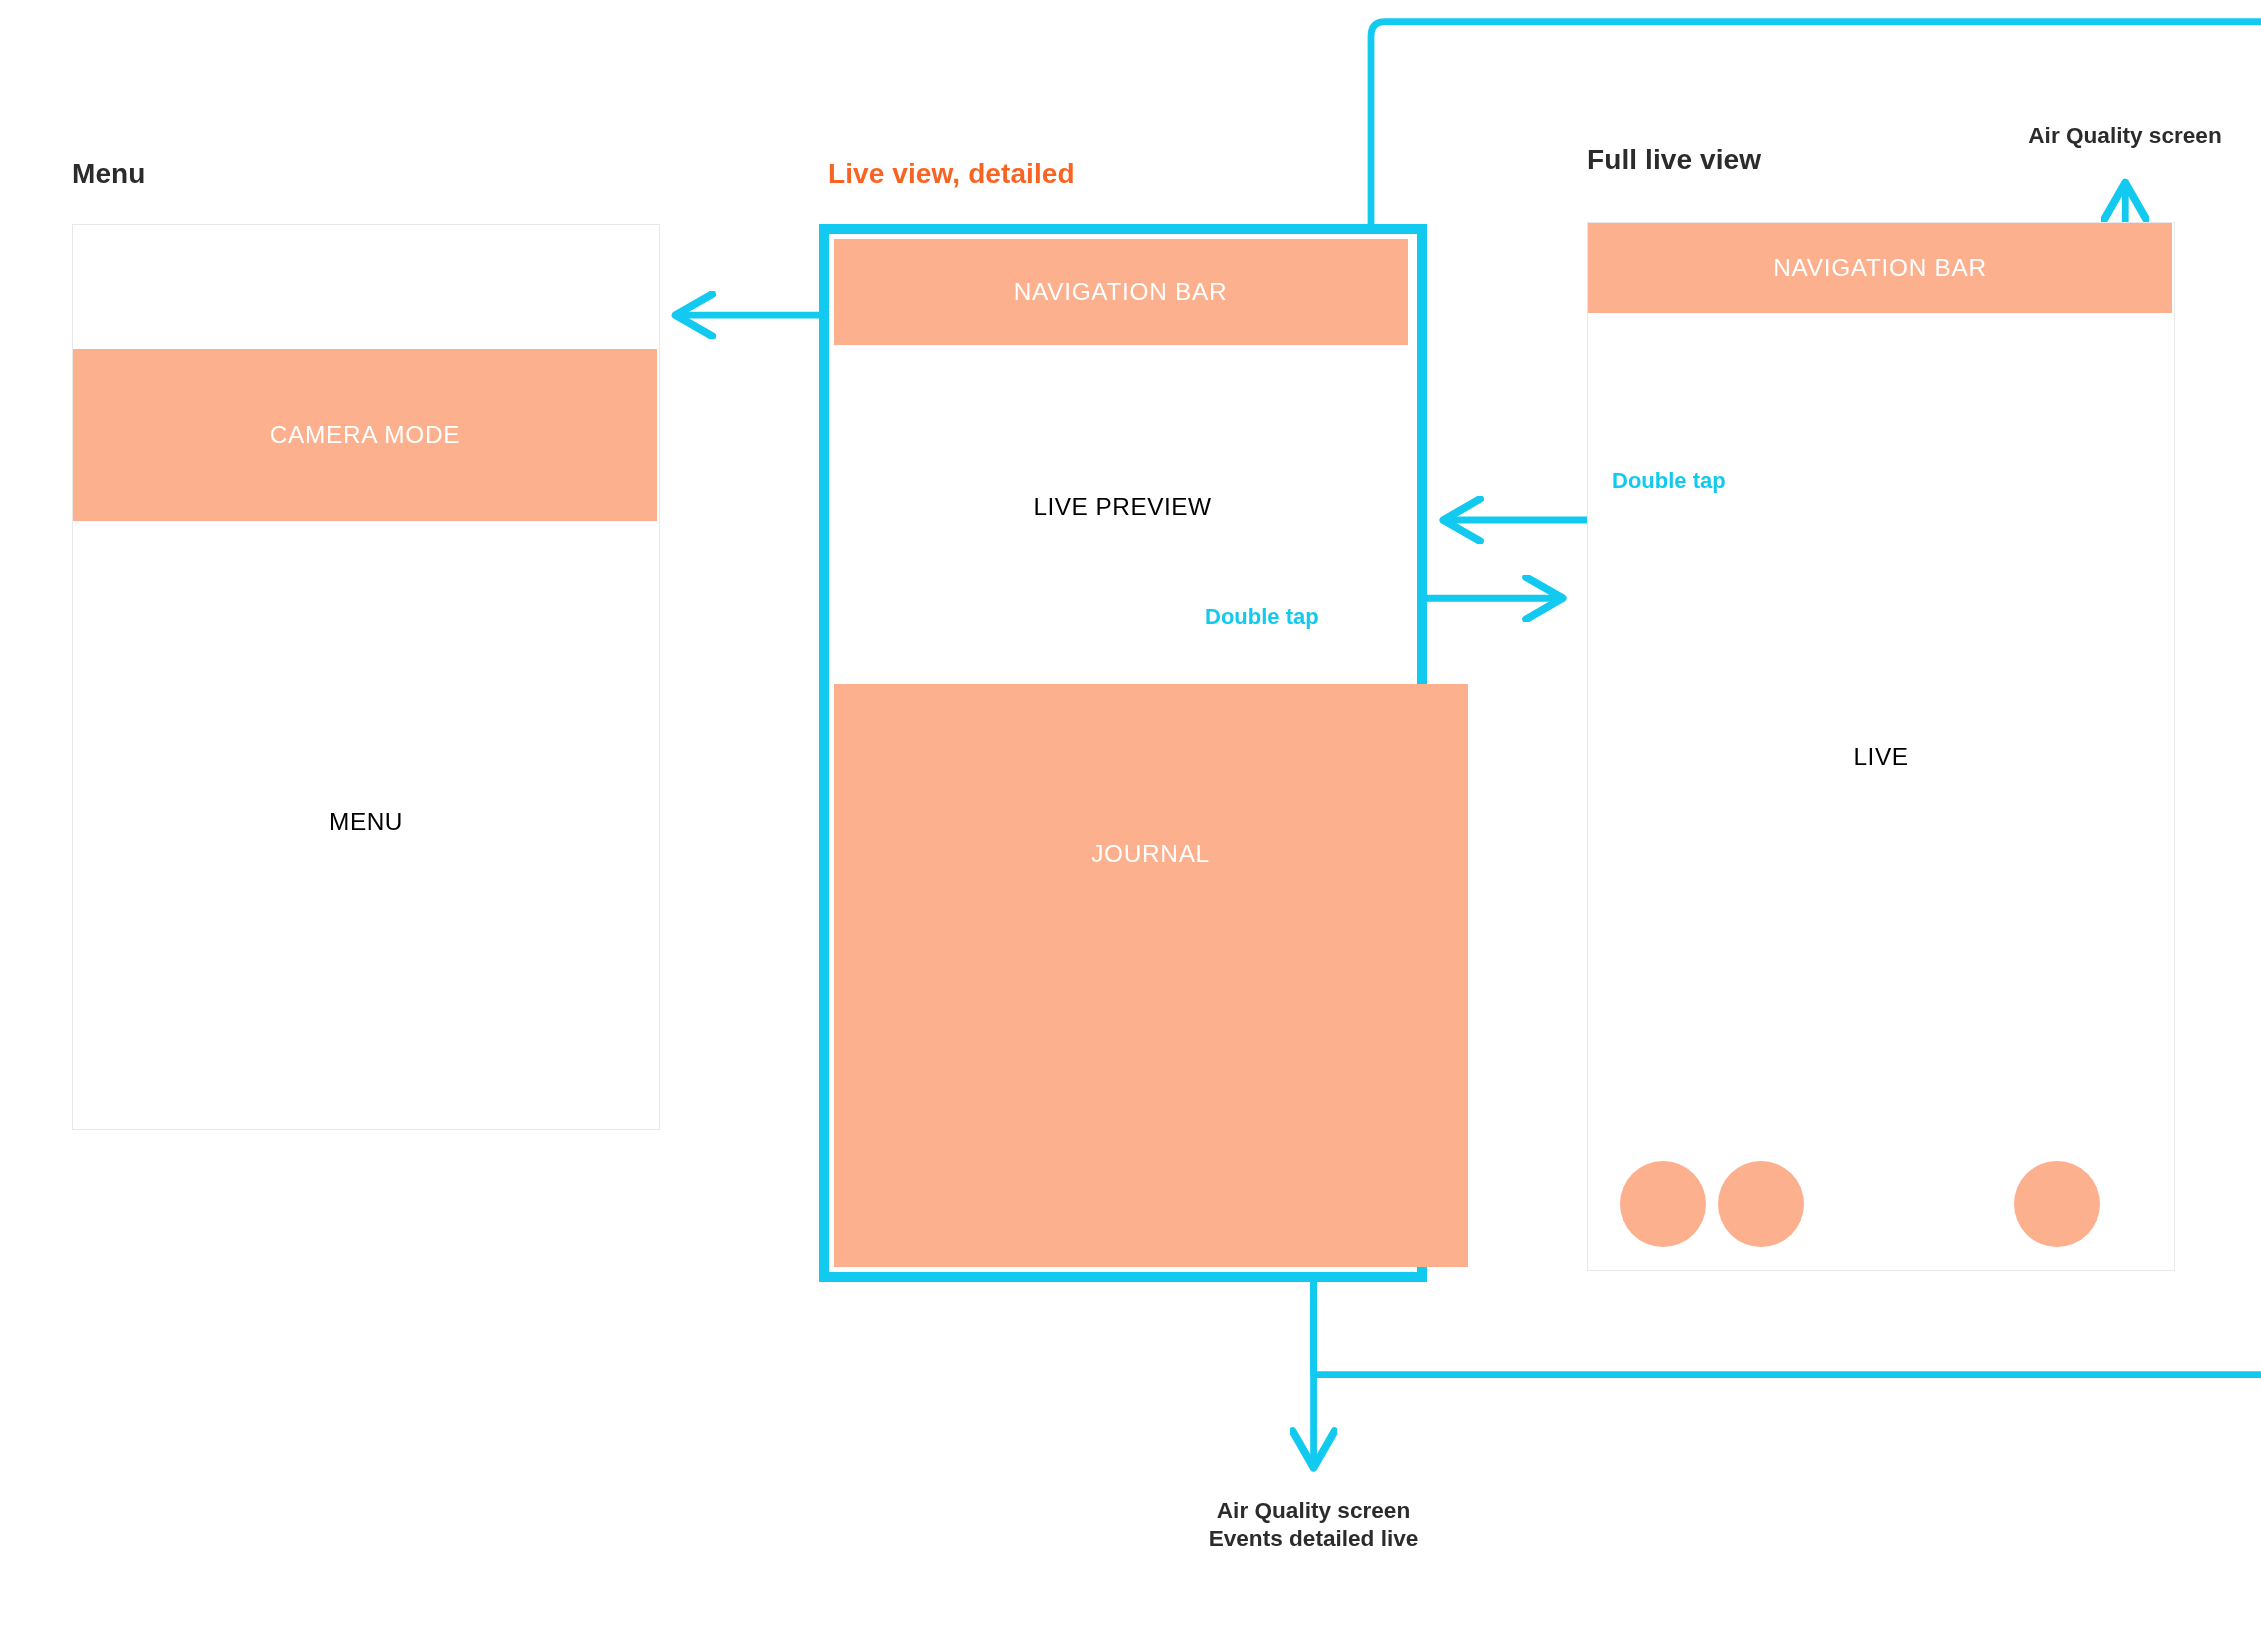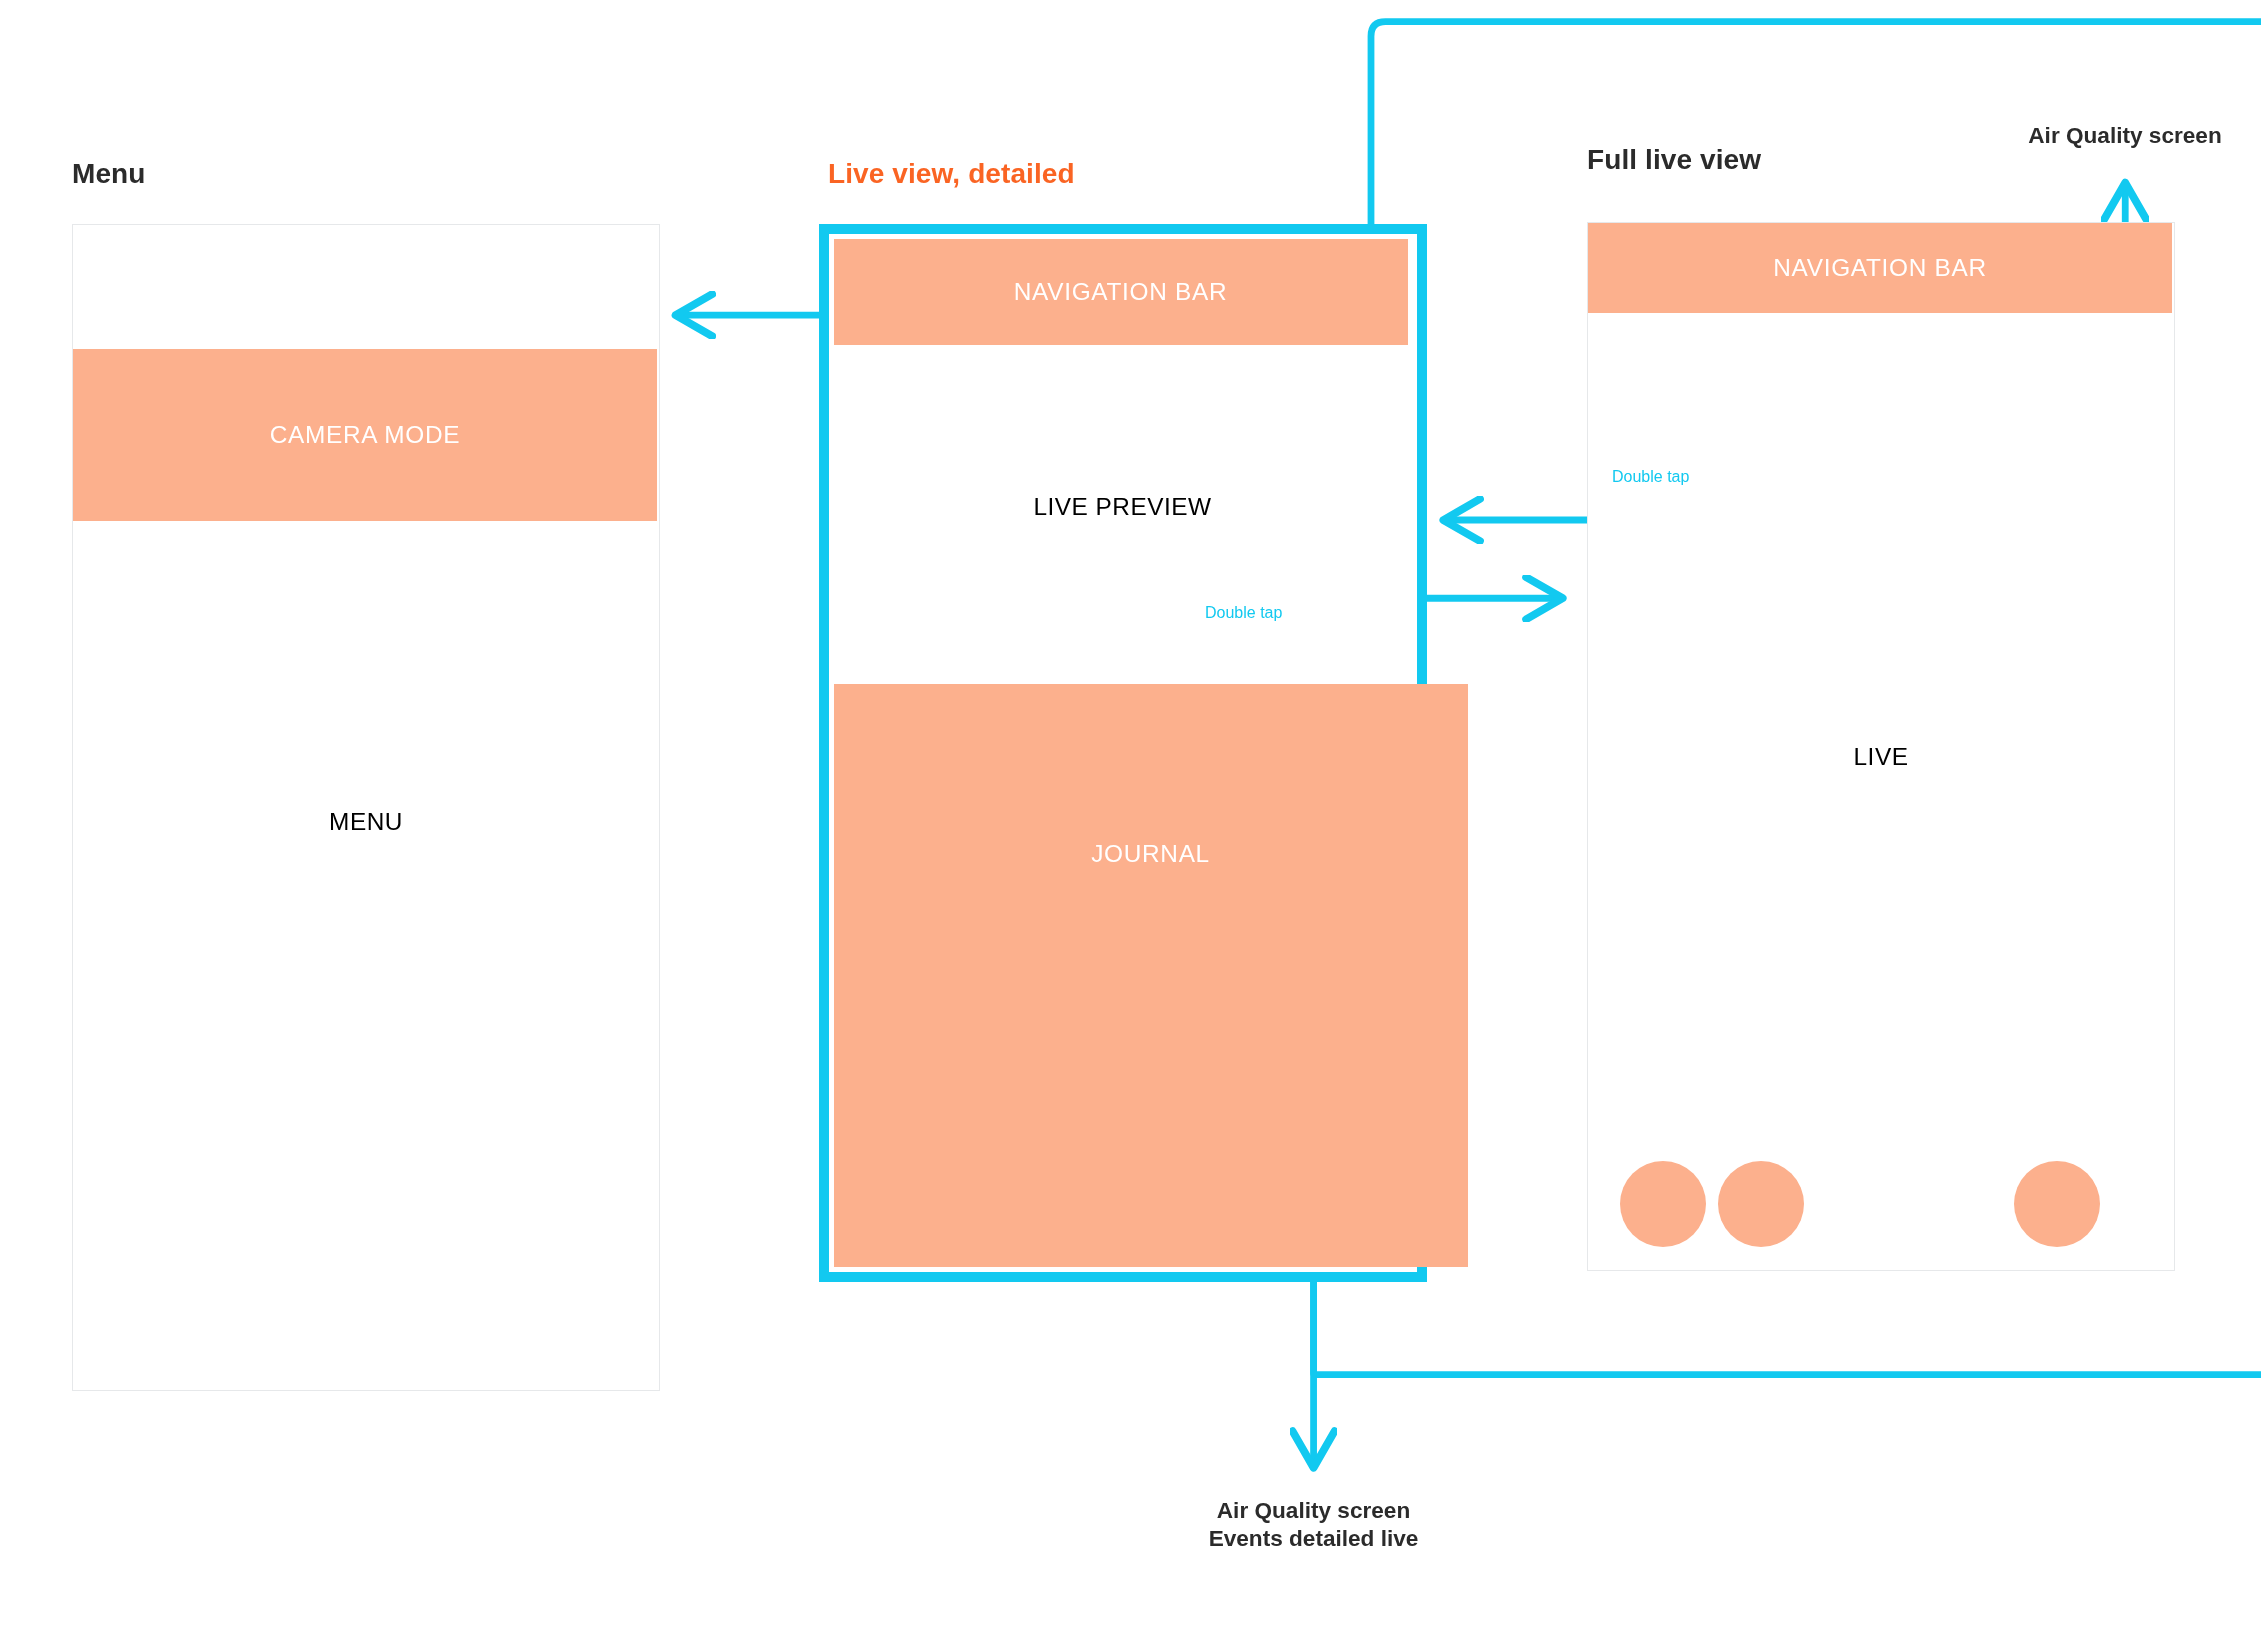--- a/index.html
+++ b/index.html
@@ -67,22 +67,22 @@
     white-space: nowrap;
   }
   .dot {
     position: absolute;
     background: #fcb08d;
     border-radius: 50%;
   }
   
   .flow-label {
     position: absolute;
-    font-size: 16px;
-    font-weight: normal;
+    font-size: 22px;
+    font-weight: bold;
     color: #12c9f0;
     white-space: nowrap;
   }
   .note-label {
     position: absolute;
     font-size: 22.6px;
     font-weight: bold;
     color: #2b2b2b;
     white-space: nowrap;
     text-align: center;
@@ -138,21 +138,21 @@
       <path d="M 2905,2700 L 2905,3037 Q 2905,3040 2908,3040 L 5252,3040 Q 5285,3040 5285,3008 L 5285,2800" fill="none" stroke="#12c9f0" stroke-width="15" stroke-linecap="round" marker-end="url(#ah)"></path>
     </g>
 
     <g>
       <path d="M 2905,2700 L 2905,3240" fill="none" stroke="#12c9f0" stroke-width="15" stroke-linecap="round" marker-end="url(#ah)"></path>
     </g>
   </svg>
 
   <div class="section-title" style="left:72px; top:158px;">Menu</div>
 
-  <div class="phone" style="left:72px; top:224px; width:588px; height:1167px;">
+  <div class="phone" style="left:72px; top:224px; width:588px; height:906px;">
     <div class="block" style="left:0px; top:124px; width:584px; height:172px;">
       <span class="block-label">CAMERA MODE</span>
     </div>
     <div class="plain-label" style="top:583px;">MENU</div>
   </div>
 
   <div class="section-title accent" style="left:828px; top:158px;">Live view, detailed</div>
 
   <div class="phone selected" style="left:819px; top:224px; width:608px; height:1058px;">
     <div class="block" style="left:4.5px; top:4.5px; width:574px; height:106px;">

